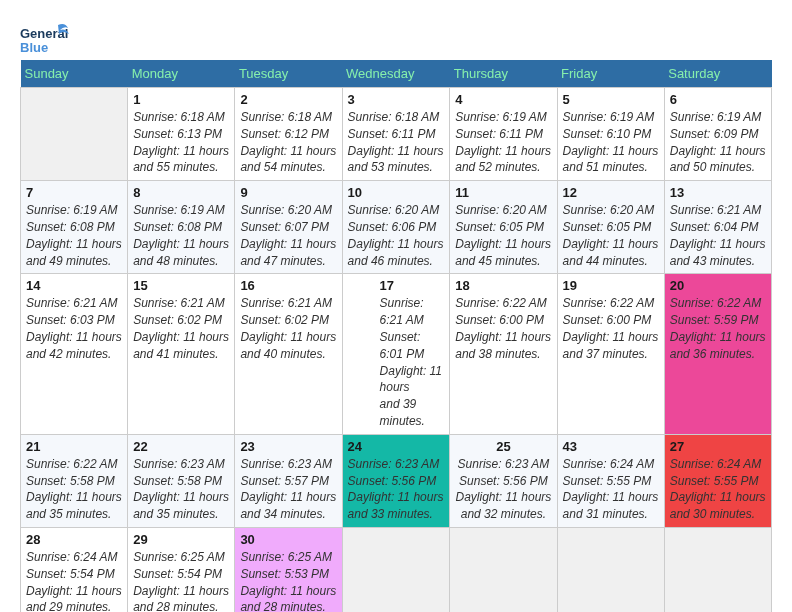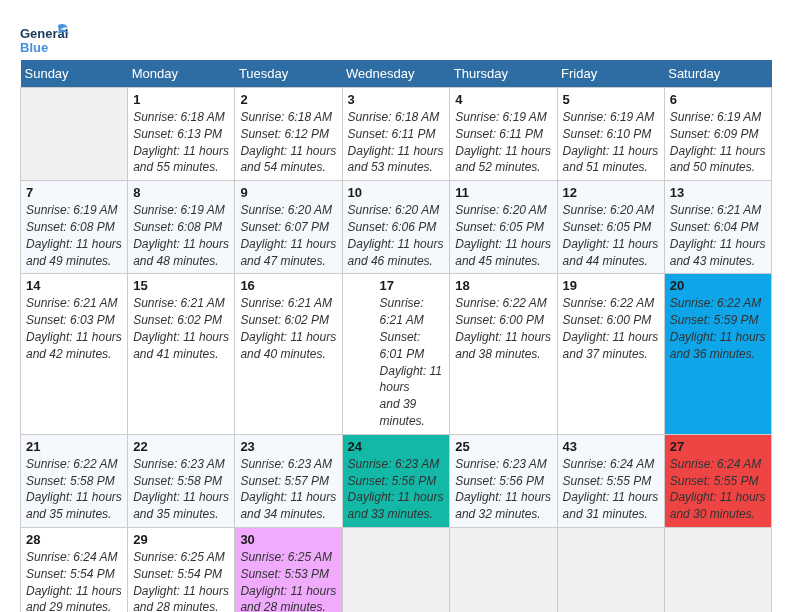--- a/index.html
+++ b/index.html
@@ -32,21 +32,21 @@
       font-size: 16px;
       color: #333;
     }
     .calendar {
       width: 100%;
       border-collapse: collapse;
       font-size: 11px;
     }
     .calendar th {
       background-color: #2e6da4;
-      color: #ffffff;
+      color: #86efac;
       padding: 6px 4px;
       text-align: left;
       font-size: 13px;
       font-weight: normal;
       margin-top: 12px;
     }
     .calendar td {
       border: 1px solid #ccc;
       vertical-align: top;
       padding: 4px 5px;
@@ -241,21 +241,21 @@
 Daylight: 11 hours
 and 38 minutes.</div>
         </td>
         <td style="background-color: rgb(255, 255, 255);">
           <div class="day-num">19</div>
           <div class="day-info" style="white-space: pre-line;">Sunrise: 6:22 AM
 Sunset: 6:00 PM
 Daylight: 11 hours
 and 37 minutes.</div>
         </td>
-        <td style="background-color: #0ea5e9;">
+        <td style="background-color: #ec4899;">
           <div class="day-num">20</div>
           <div class="day-info" style="white-space: pre-line;">Sunrise: 6:22 AM
 Sunset: 5:59 PM
 Daylight: 11 hours
 and 36 minutes.</div>
         </td>
       </tr>
       <tr>
         <td style="background-color: rgb(245, 248, 252);">
           <div class="day-num">21</div>
@@ -278,21 +278,21 @@
 Daylight: 11 hours
 and 34 minutes.</div>
         </td>
         <td style="background-color: #14b8a6;">
           <div class="day-num">24</div>
           <div class="day-info" style="white-space: pre-line;">Sunrise: 6:23 AM
 Sunset: 5:56 PM
 Daylight: 11 hours
 and 33 minutes.</div>
         </td>
-        <td style="background-color: rgb(245, 248, 252);">
+        <td style="background-color: rgb(245, 248, 252); text-align: center;">
           <div class="day-num">25</div>
           <div class="day-info" style="white-space: pre-line;">Sunrise: 6:23 AM
 Sunset: 5:56 PM
 Daylight: 11 hours
 and 32 minutes.</div>
         </td>
         <td style="background-color: rgb(245, 248, 252);">
           <div class="day-num">43</div>
           <div class="day-info" style="white-space: pre-line;">Sunrise: 6:24 AM
 Sunset: 5:55 PM

